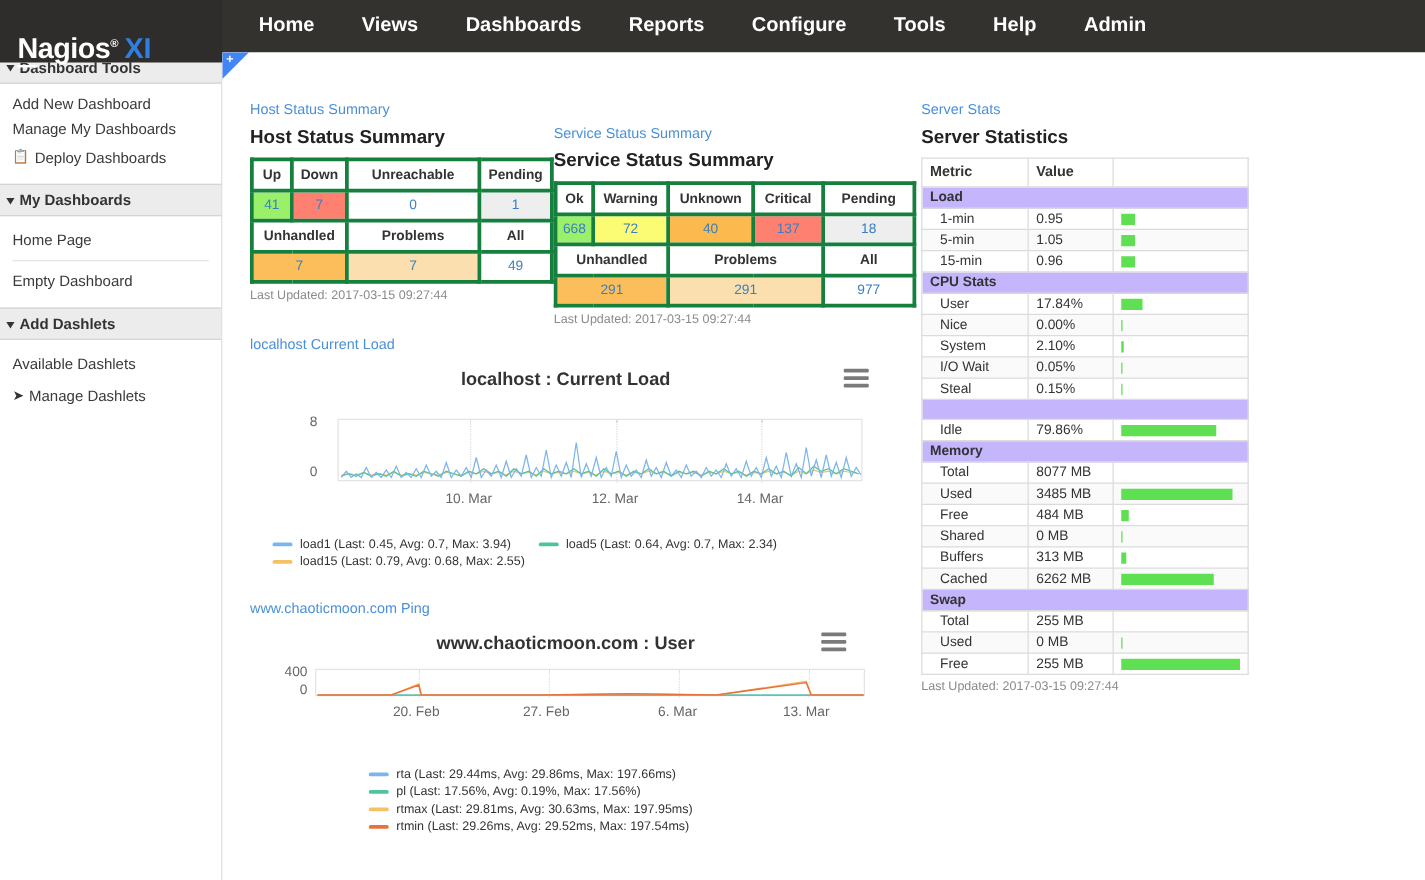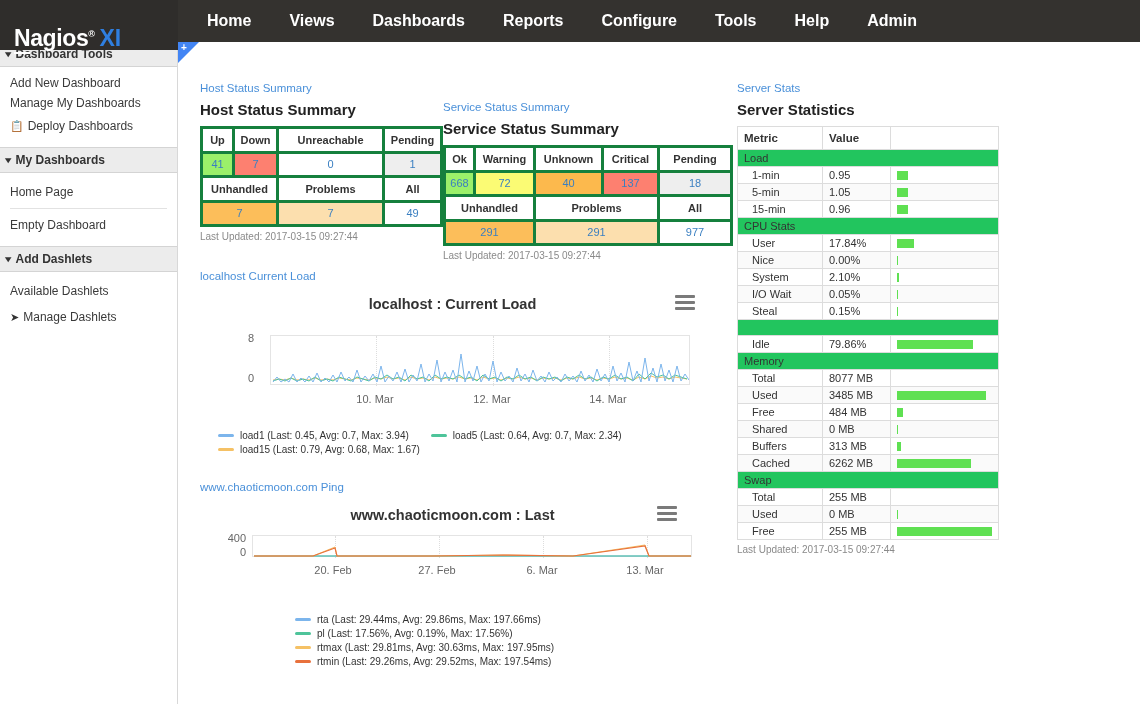--- a/index.html
+++ b/index.html
@@ -204,22 +204,22 @@
     font-size: 11.5px;
   }
   table.srv td {
     border: 1px solid #dcdcdc;
     padding: 2px 6px;
     color: #333333;
     height: 16px;
     font-size: 11px;
   }
   tr.grp td {
-    font-weight: normal;
-    background: #22c55e;
+    font-weight: bold;
+    background: #c4b5fd;
     color: #333;
   }
   tr.alt td { background: #fafafa; }
   .bar {
     display: block;
     height: 9px;
     background: #5fe052;
   }
   .colw1 { width: 85px; }
   .colw2 { width: 68px; }
@@ -451,32 +451,32 @@
                   <span class="swatch" style="background:#7cb5ec"></span>
                   <span>load1 (Last: 0.45, Avg: 0.7, Max: 3.94)</span>
                 </div>
                 <div class="leg">
                   <span class="swatch" style="background:#4ec49a"></span>
                   <span>load5 (Last: 0.64, Avg: 0.7, Max: 2.34)</span>
                 </div>
               </div>
               <div class="leg">
                 <span class="swatch" style="background:#f5c165"></span>
-                <span>load15 (Last: 0.79, Avg: 0.68, Max: 1.67)</span>
+                <span>load15 (Last: 0.79, Avg: 0.68, Max: 2.55)</span>
               </div>
             </div>
           </div>
         </div>
 
         <div style="margin-top:26px">
           <a class="dashlet-link">www.chaoticmoon.com Ping</a>
 
           <div class="chart-box">
             <div class="chart-head">
-              <span class="chart-title">www.chaoticmoon.com : Last</span>
+              <span class="chart-title">www.chaoticmoon.com : User</span>
               <div class="burger" style="right:28px;">
                   <span></span>
                   <span></span>
                   <span></span>
                 </div>
             </div>
 
             <div class="plot-area" style="height:62px">
               <div class="ytick" style="left:8px; top:6px; width:38px;">400</div>
               <div class="ytick" style="left:8px; top:20px; width:38px;">0</div>

